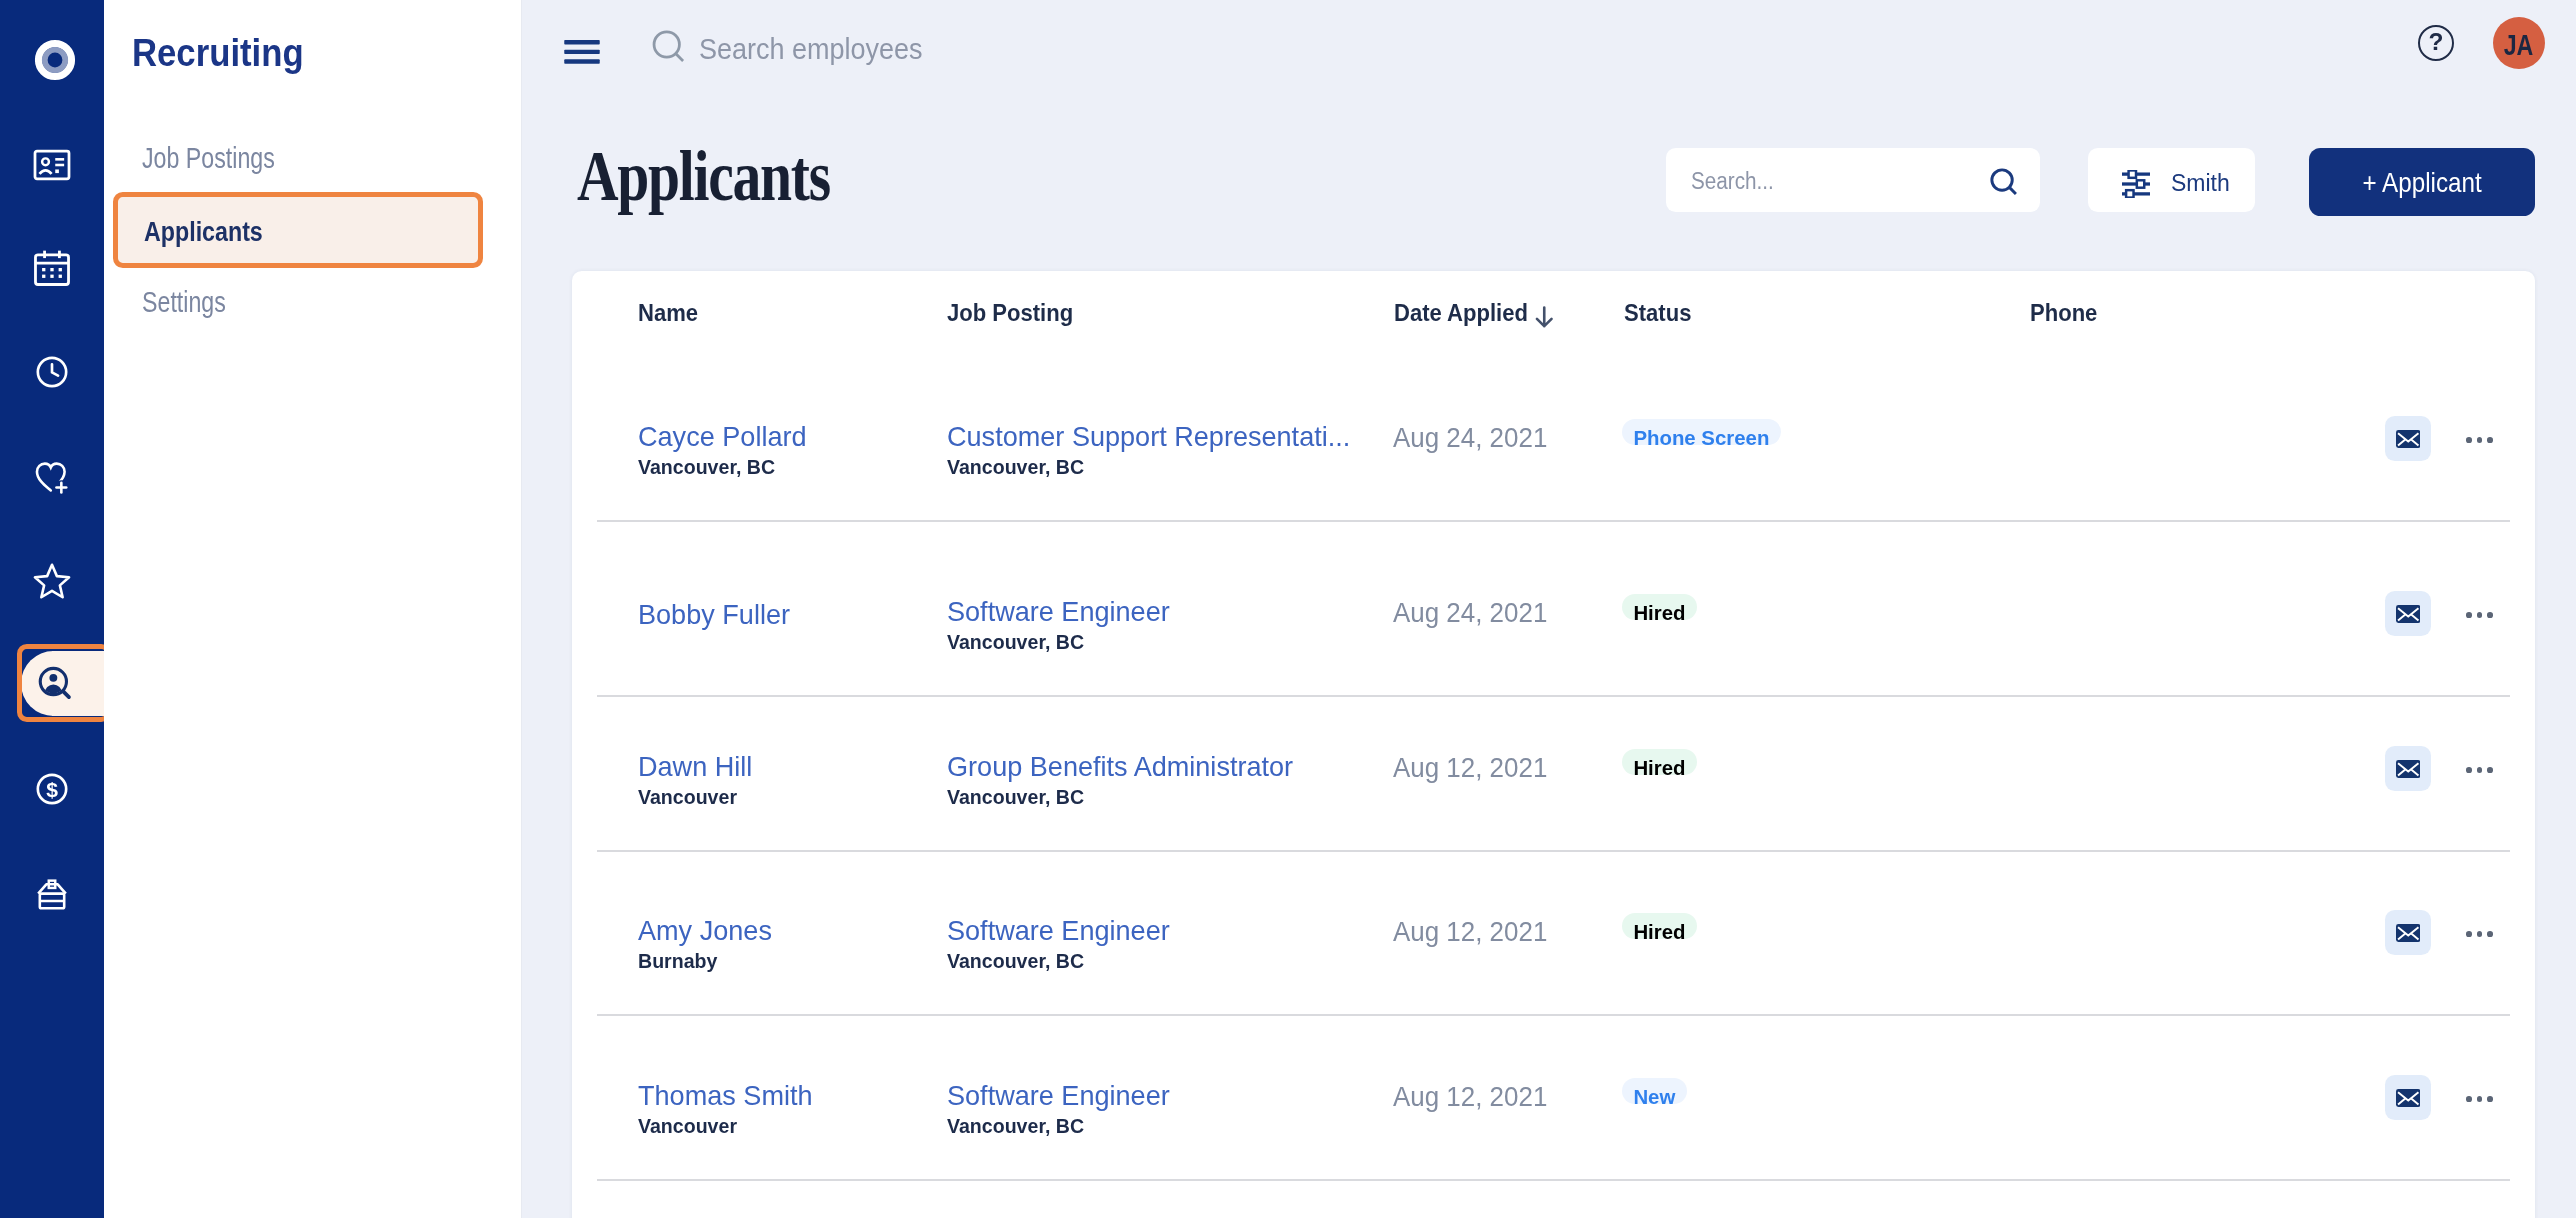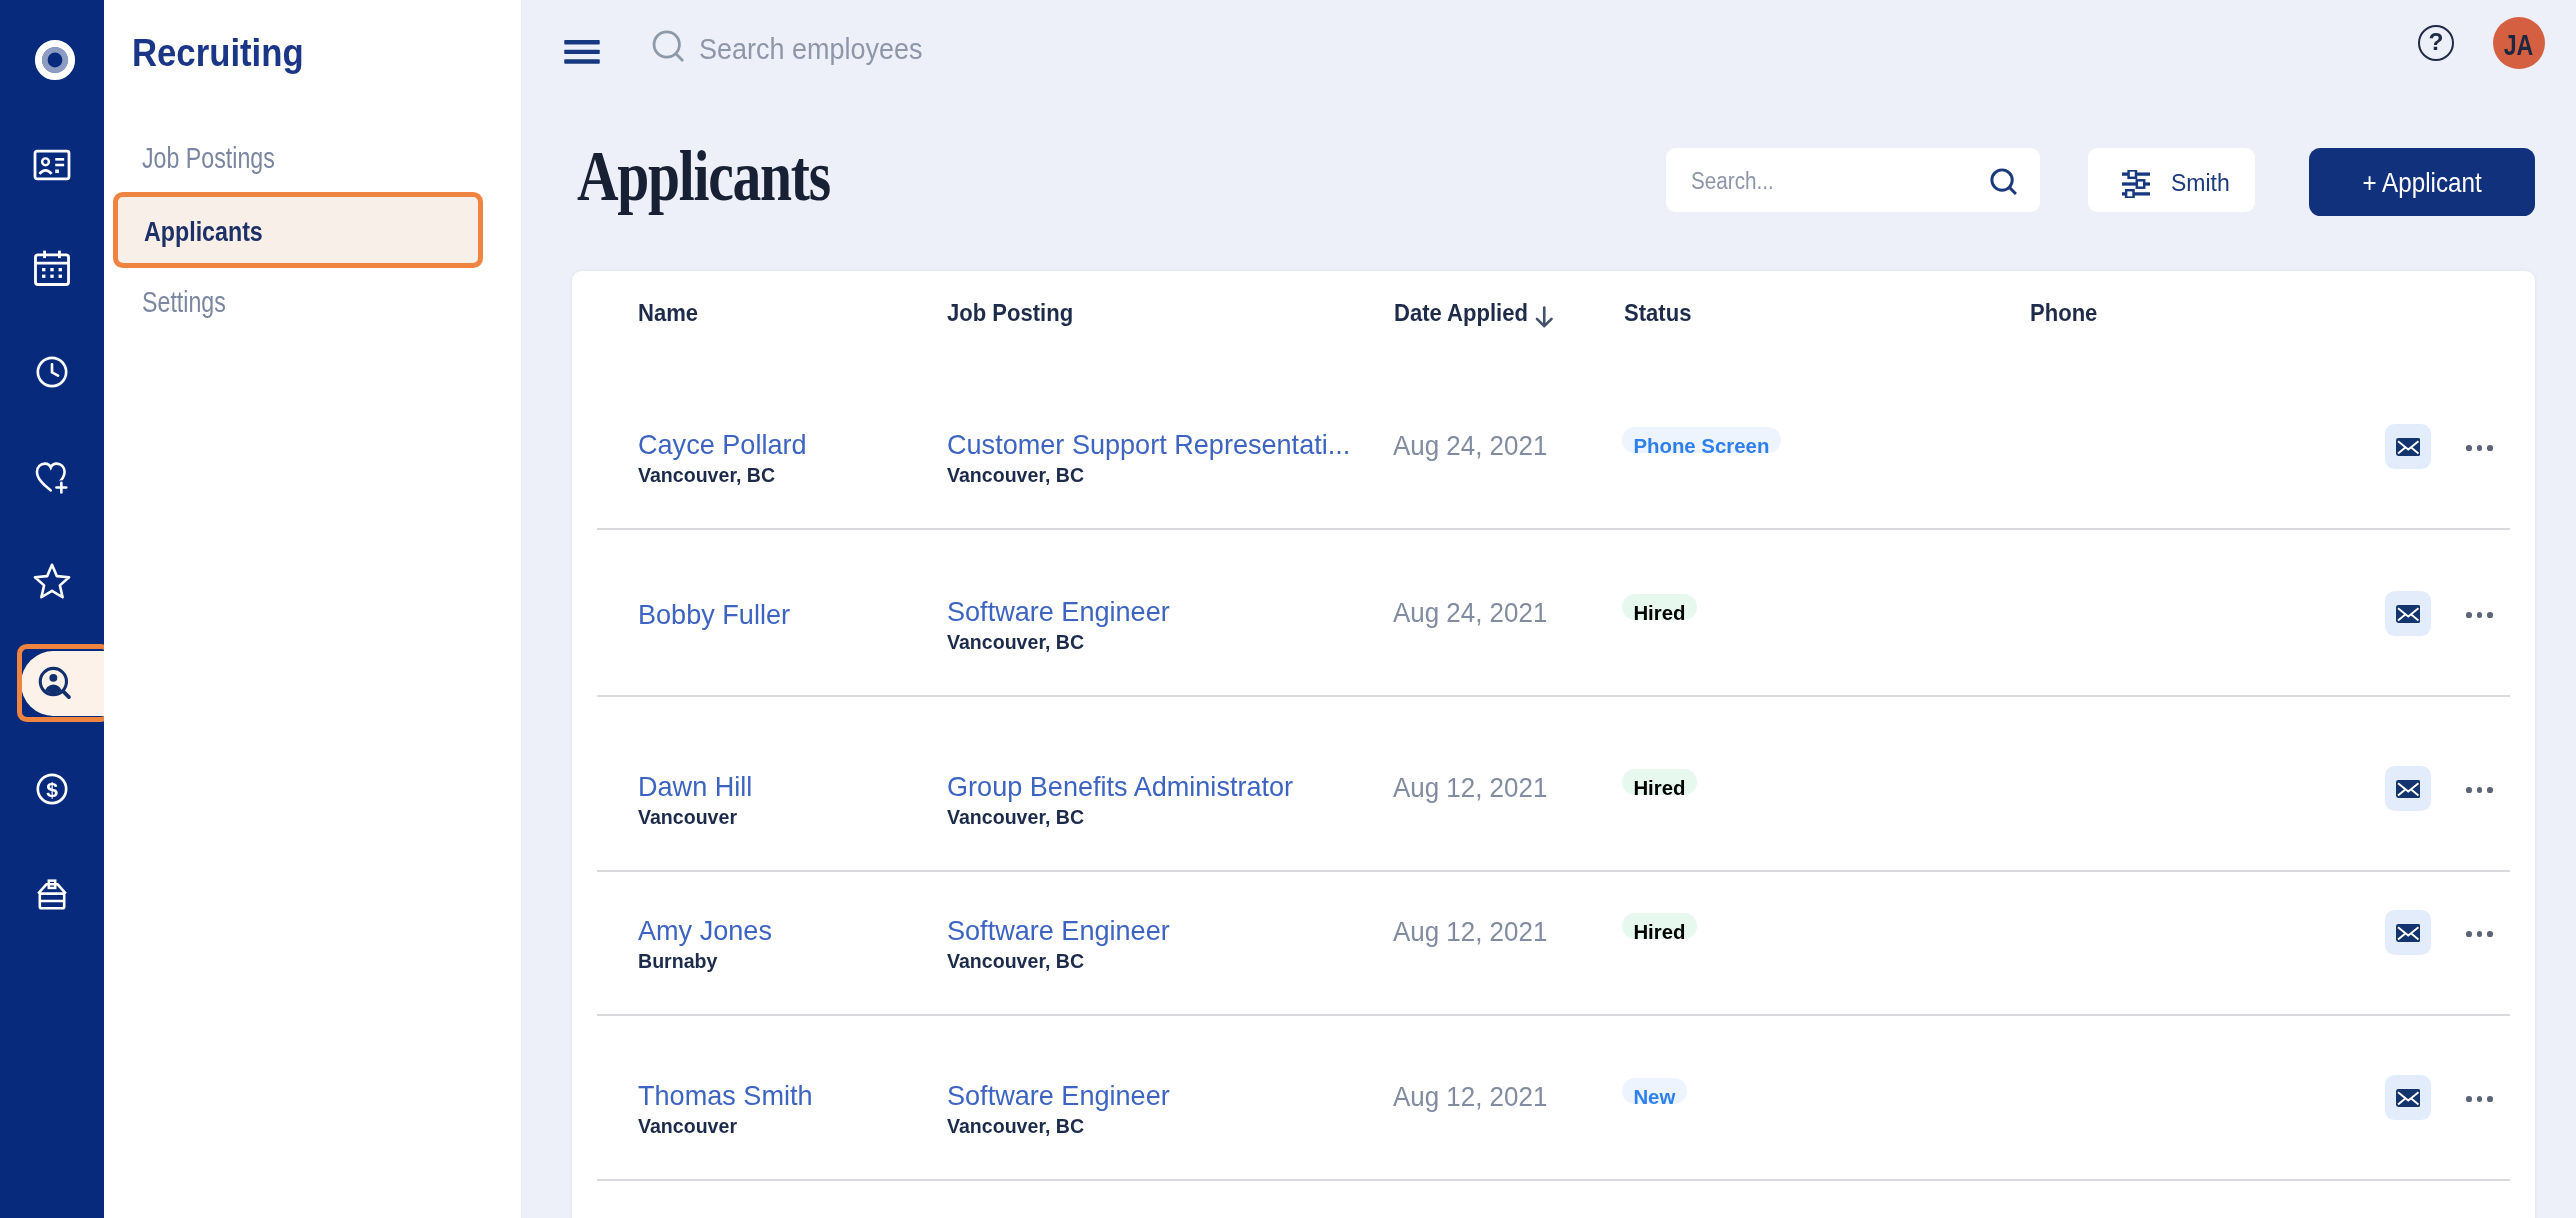--- a/index.html
+++ b/index.html
@@ -176,21 +176,21 @@
 <div id="card">
   <div class="hdr" style="left:66px;  top:27.6px;">Name</div>
   <div class="hdr" style="left:375px; top:27.6px;">Job Posting</div>
   <div class="hdr" style="left:822px;top:27.6px;">Date Applied</div>
   <svg class="abs" style="left:960px; top:34px;" width="24.5" height="26" viewBox="0 0 30 32">
     <path d="M15,3 V26 M6,17 L15,26 L24,17" fill="none" stroke="#44516b" stroke-width="3.2" stroke-linecap="round" stroke-linejoin="round"></path>
   </svg>
   <div class="hdr" style="left:1052px;top:27.6px;">Status</div>
   <div class="hdr" style="left:1458px;top:27.6px;">Phone</div>
 
-  <div class="row" style="top:92px;">
+  <div class="row" style="top:84px;">
     <div class="nm" style="top:66px;">Cayce Pollard</div>
     <div class="loc" style="left:66px; top:101px;">Vancouver, BC</div>
     <div class="jp" style="top:66px;">Customer Support Representati...</div>
     <div class="loc" style="left:375px; top:101px;">Vancouver, BC</div>
     <div class="dt" style="top:67px;">Aug 24, 2021</div>
     <div class="chip blue">Phone Screen</div>
     <div class="mailbtn">
         <svg width="24.5" height="18" viewBox="0 0 30 22">
           <rect width="30" height="22" rx="3" fill="#14346d"></rect>
           <path d="M2.5,4 L15,14 L27.5,4 M2.5,19 L11,12 M27.5,19 L19,12" fill="none" stroke="#fff" stroke-width="2.4"></path>
@@ -215,21 +215,21 @@
           <path d="M2.5,4 L15,14 L27.5,4 M2.5,19 L11,12 M27.5,19 L19,12" fill="none" stroke="#fff" stroke-width="2.4"></path>
         </svg>
       </div>
     <div class="dots">
         <i></i>
         <i></i>
         <i></i>
       </div>
   </div>
 
-  <div class="row" style="top:414px;margin-top:20px;">
+  <div class="row" style="top:414px;">
     <div class="nm" style="top:66px;">Dawn Hill</div>
     <div class="loc" style="left:66px; top:101px;">Vancouver</div>
     <div class="jp" style="top:66px;">Group Benefits Administrator</div>
     <div class="loc" style="left:375px; top:101px;">Vancouver, BC</div>
     <div class="dt" style="top:67px;">Aug 12, 2021</div>
     <div class="chip green">Hired</div>
     <div class="mailbtn">
         <svg width="24.5" height="18" viewBox="0 0 30 22">
           <rect width="30" height="22" rx="3" fill="#14346d"></rect>
           <path d="M2.5,4 L15,14 L27.5,4 M2.5,19 L11,12 M27.5,19 L19,12" fill="none" stroke="#fff" stroke-width="2.4"></path>

